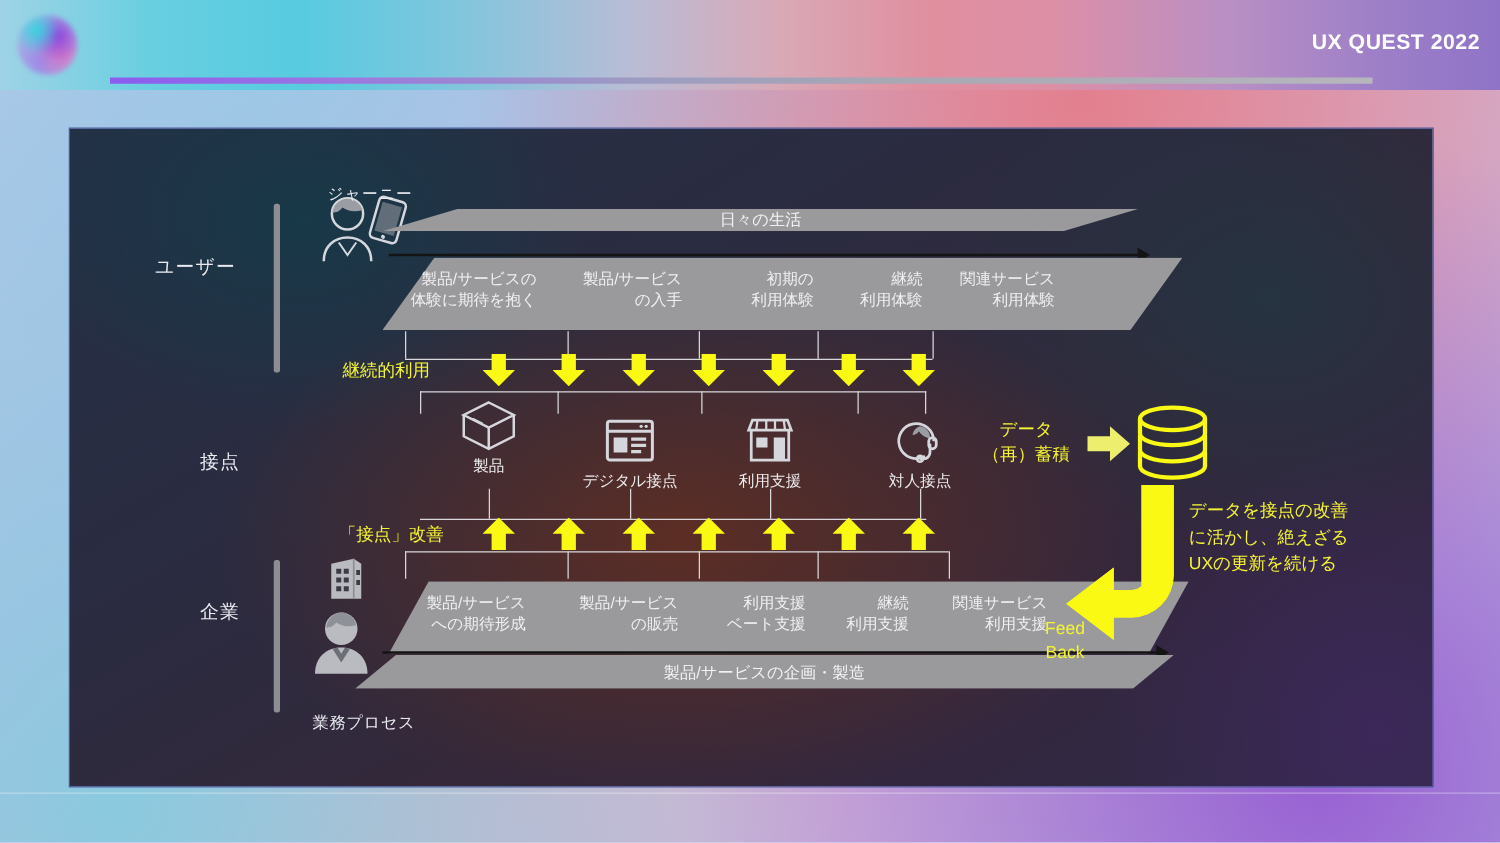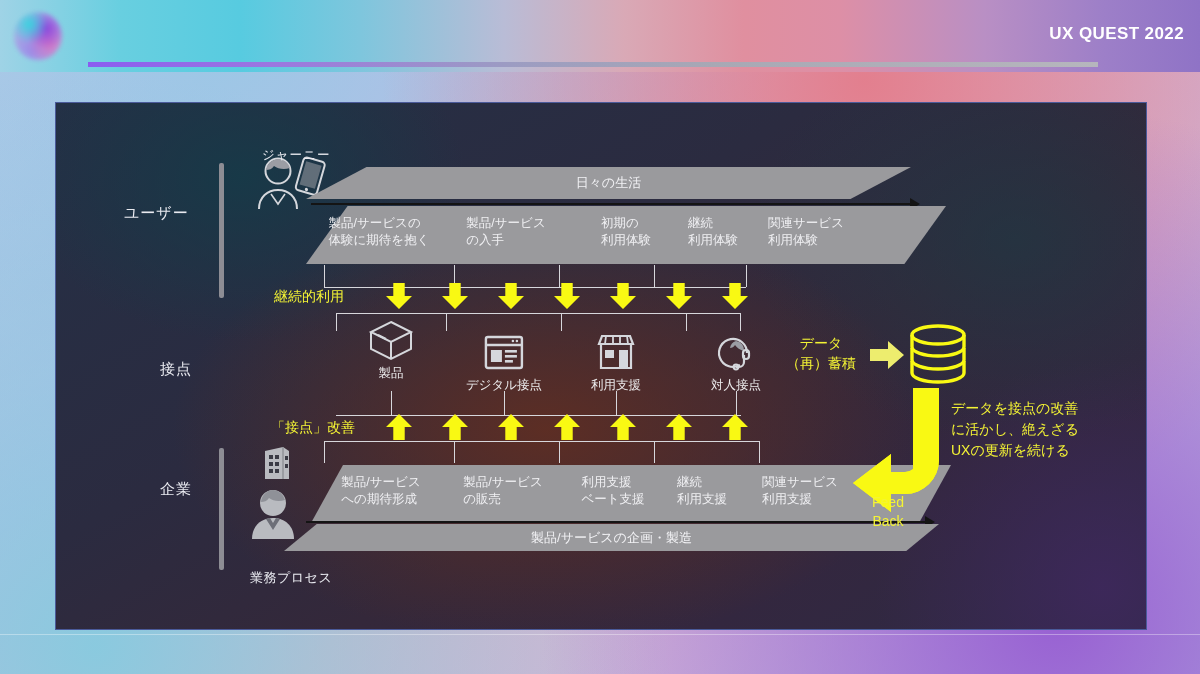--- a/index.html
+++ b/index.html
@@ -68,21 +68,21 @@
   .band{
     position:absolute;background:#9a9a9d;color:#f2f2f5;font-size:13px;
     display:flex;align-items:center;justify-content:center;white-space:nowrap;
   }
   .band.top{clip-path:polygon(10% 0,100% 0,90% 100%,0 100%);}
   .band.stage-user{clip-path:polygon(6.5% 0,100% 0,93.5% 100%,0 100%);}
   .band.stage-corp{clip-path:polygon(5% 0,100% 0,95% 100%,0 100%);}
   .band.bottom{clip-path:polygon(5% 0,100% 0,95% 100%,0 100%);}
   .stage-label{
     position:absolute;color:#f0f0f3;font-size:12.5px;line-height:17px;
-    text-align:left;white-space:nowrap;transform:translateX(-50%);
+    text-align:right;white-space:nowrap;transform:translateX(-50%);
   }
   .blk-arrow{position:absolute;height:2px;background:#141414;}
   .blk-arrow:after{
     content:"";position:absolute;right:-9px;top:-5px;width:0;height:0;
     border-left:10px solid #141414;border-top:6px solid transparent;border-bottom:6px solid transparent;
   }
   
   .tickline{position:absolute;background:#d7d7dc;}
   .yellow-note{position:absolute;color:#f4f434;font-size:14px;white-space:nowrap;}
   
@@ -132,21 +132,21 @@
         <path d="M8 58 c0 -12 8.5 -19 19 -19 s19 7 19 19" fill="none" stroke="#d5d7dc" stroke-width="2"></path>
         <path d="M20 43 l7 10 l7 -10" fill="none" stroke="#d5d7dc" stroke-width="1.6"></path>
         <g transform="rotate(16 59 26)">
           <rect x="48" y="8" width="22" height="34" rx="3.5" fill="none" stroke="#d5d7dc" stroke-width="2"></rect>
           <rect x="51" y="12" width="16" height="24" fill="#9b9da4" opacity=".55"></rect>
           <circle cx="59" cy="39" r="1.6" fill="#d5d7dc"></circle>
         </g>
       </svg>
     </div>
 
-    <div class="band top" style="left:250px;top:64px;width:605px;height:32px;">
+    <div class="band top" style="left:250px;top:64px;width:605px;height:18px;">
       <span>日々の生活</span>
     </div>
     <div class="blk-arrow" style="left:255px;top:100px;width:600px;"></div>
 
     <div class="band stage-user" style="left:250px;top:103px;width:640px;height:58px;"></div>
 
     <div class="stage-label" style="left:323px;top:112px;">
       <div>製品/サービスの</div>
       <div>体験に期待を抱く</div>
     </div>
@@ -323,21 +323,21 @@
         </g>
       </svg>
     </div>
 
     <div id="feedback-arrow" style="left:795px;top:285px;">
       <svg width="140" height="130" viewBox="0 0 140 130">
         <path d="M62 0 L88 0 L88 72 a34 34 0 0 1 -34 34 L40 106 L40 124 L2 95 L40 66 L40 84 L54 84 a14 14 0 0 0 14 -14 L68 0 Z" fill="#f9f913"></path>
         <path d="M62 0 L88 0 L88 72 a34 34 0 0 1 -34 34 L40 106 L40 124 L2 95 L40 66 L40 84 L54 84 a14 14 0 0 0 8 -3 Z" fill="#f9f913"></path>
       </svg>
     </div>
-    <div id="feedback-label" style="left:792px;top:390px;width:80px;">
+    <div id="feedback-label" style="left:756px;top:390px;width:80px;">
       <div>Feed</div>
       <div>Back</div>
     </div>
     <div id="feedback-desc" style="left:895px;top:295px;">データを接点の改善
 に活かし、絶えざる
 UXの更新を続ける</div>
 
   </div>
 
   <div id="footer-rule"></div>

